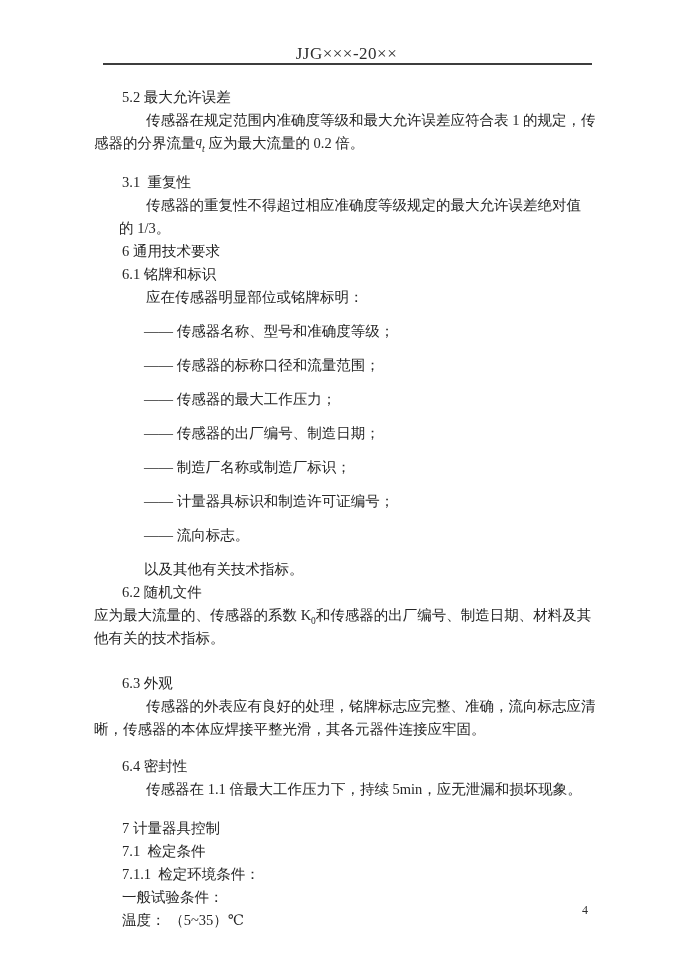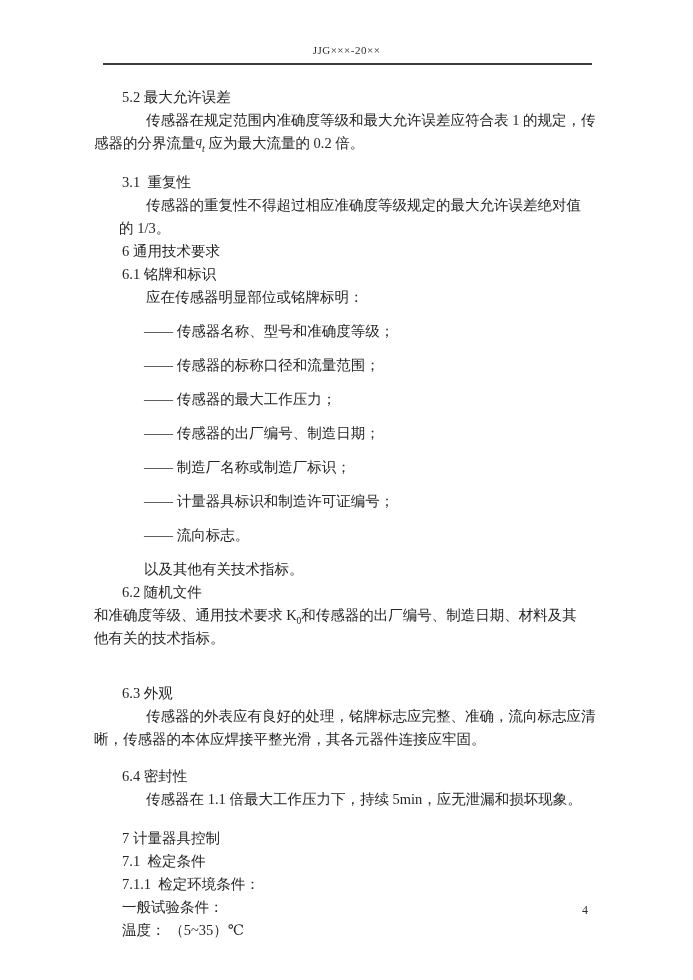--- a/index.html
+++ b/index.html
@@ -9,21 +9,21 @@
     height: 980px;
     background: #ffffff;
     font-family: "Liberation Serif", "DejaVu Serif", serif;
     color: #262626;
     overflow: hidden;
   }
   .header-text {
     position: absolute;
     top: 44px; left: 0; width: 100%;
     text-align: center;
-    font-size: 11px;
+    font-size: 17px;
     letter-spacing: 0.5px;
     color: #2e2e2e;
   }
   .header-rule {
     position: absolute;
     top: 63px; left: 103px;
     width: 489px; height: 2px;
     background: #3d3d3d;
   }
   .content {
@@ -39,21 +39,21 @@
   }
   
   .i0  { padding-left: 0; }
   .i25 { padding-left: 25px; }
   .i28 { padding-left: 28px; }
   .i44 { padding-left: 44px; }
   .i50 { padding-left: 50px; margin-top: 11px; }
   .i52 { padding-left: 52px; }
   
   .g16 { margin-top: 16px; }
-  .g22 { margin-top: 32px; }
+  .g22 { margin-top: 22px; }
   .g14 { margin-top: 14px; }
   .fvar {
     font-style: italic;
     position: relative;
     top: -3px;
     font-size: 13px;
   }
   .fsub {
     font-style: italic;
     font-size: 10px;
@@ -90,21 +90,21 @@
     <div class="line i52">应在传感器明显部位或铭牌标明：</div>
     <div class="line i50">—— 传感器名称、型号和准确度等级；</div>
     <div class="line i50">—— 传感器的标称口径和流量范围；</div>
     <div class="line i50">—— 传感器的最大工作压力；</div>
     <div class="line i50">—— 传感器的出厂编号、制造日期；</div>
     <div class="line i50">—— 制造厂名称或制造厂标识；</div>
     <div class="line i50">—— 计量器具标识和制造许可证编号；</div>
     <div class="line i50">—— 流向标志。</div>
     <div class="line i50">以及其他有关技术指标。</div>
     <div class="line i28">6.2 随机文件</div>
-    <div class="line i0"><span>和准确度等级、通用技术要求 K</span><span class="ksub">0</span><span>和传感器的出厂编号、制造日期、材料及其</span></div>
+    <div class="line i0"><span>应为最大流量的、传感器的系数 K</span><span class="ksub">0</span><span>和传感器的出厂编号、制造日期、材料及其</span></div>
     <div class="line i0">他有关的技术指标。</div>
     <div class="line i28 g22">6.3 外观</div>
     <div class="line i52">传感器的外表应有良好的处理，铭牌标志应完整、准确，流向标志应清</div>
     <div class="line i0">晰，传感器的本体应焊接平整光滑，其各元器件连接应牢固。</div>
     <div class="line i28 g14">6.4 密封性</div>
     <div class="line i52">传感器在 1.1 倍最大工作压力下，持续 5min，应无泄漏和损坏现象。</div>
     <div class="line i28 g16">7 计量器具控制</div>
     <div class="line i28">7.1  检定条件</div>
     <div class="line i28">7.1.1  检定环境条件：</div>
     <div class="line i28">一般试验条件：</div>

